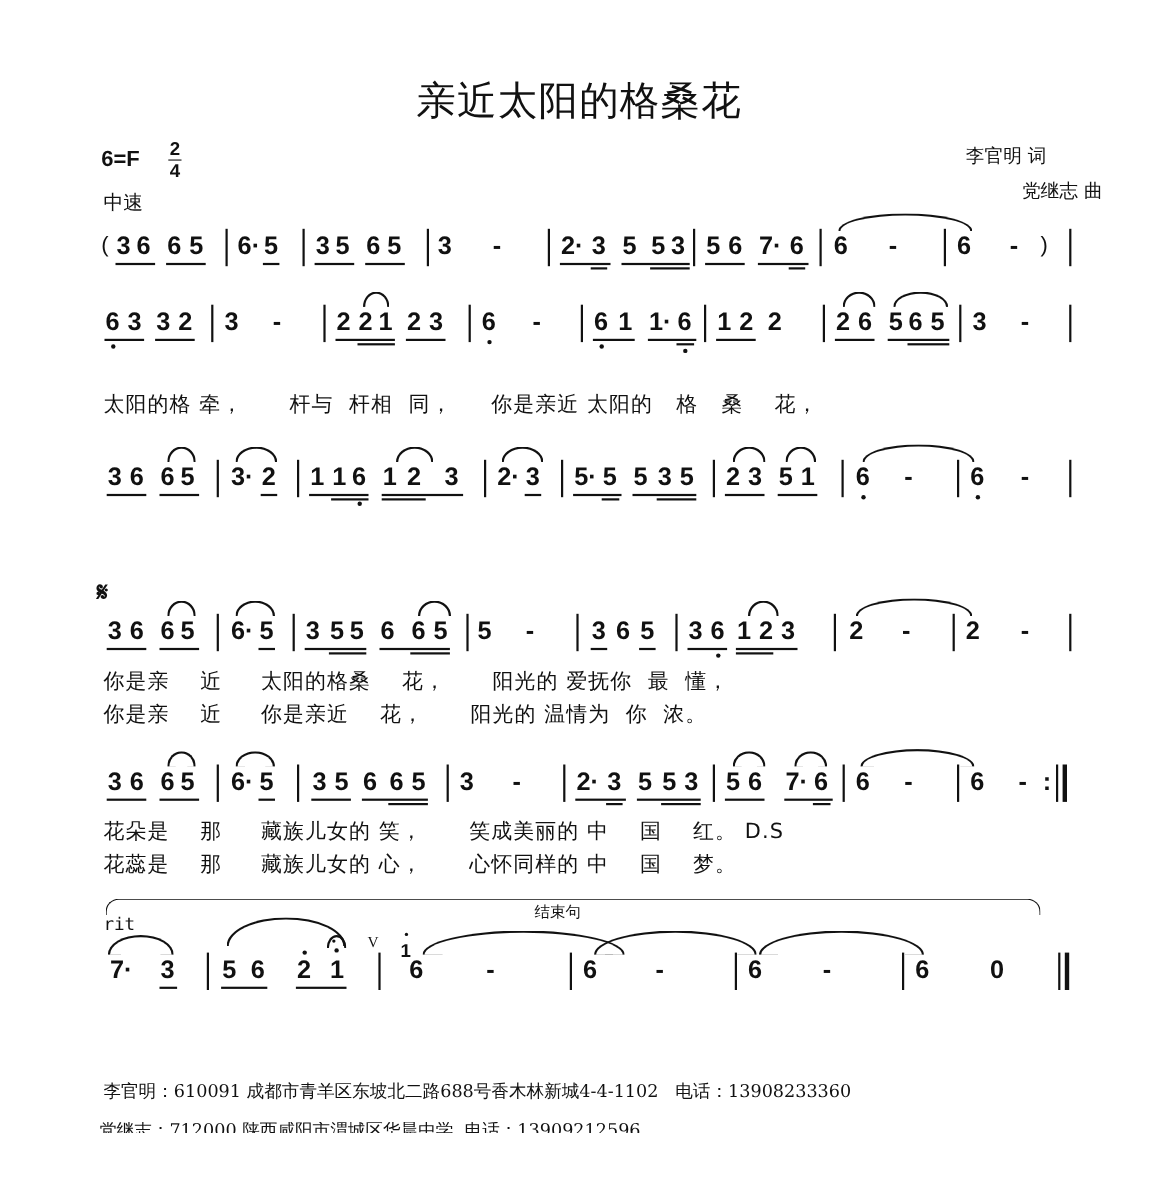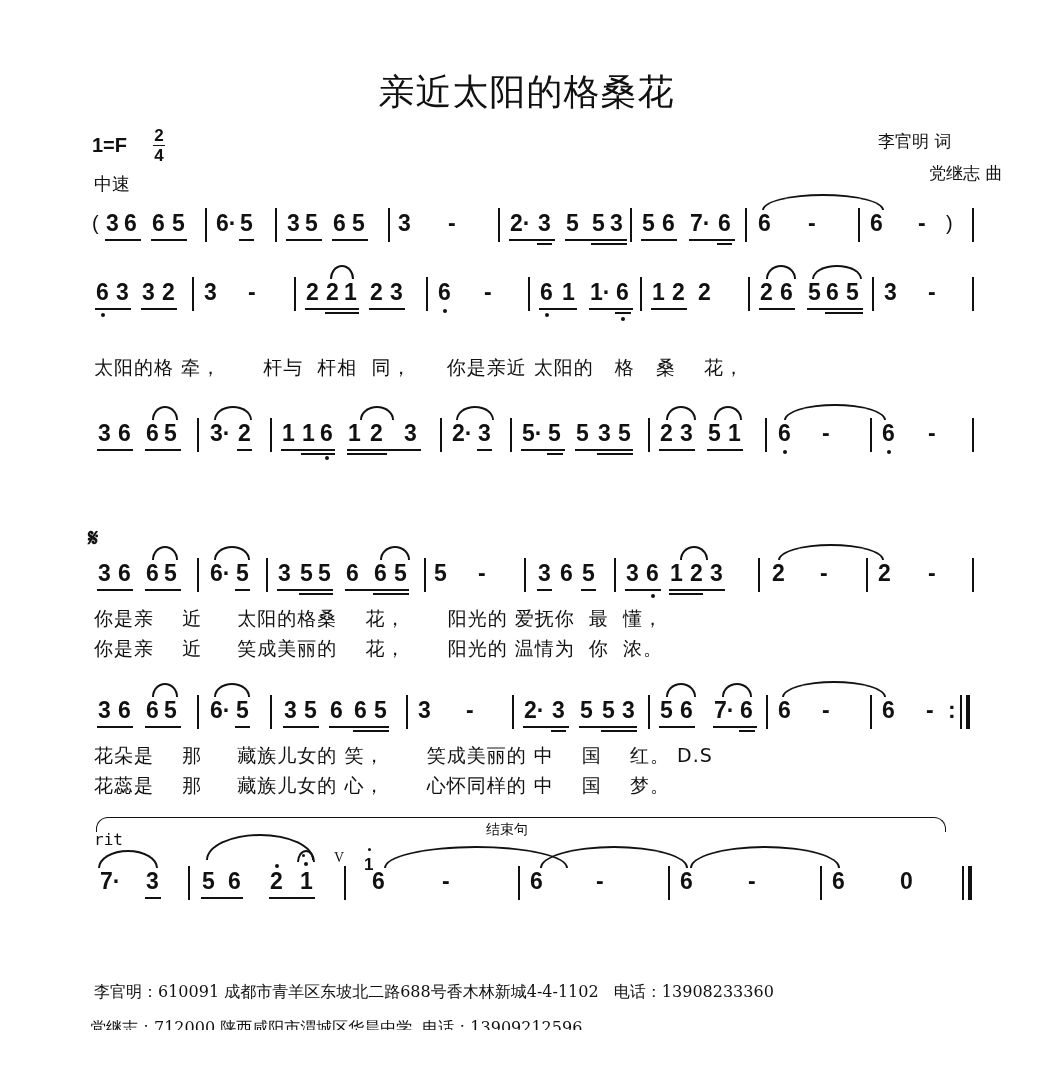--- a/index.html
+++ b/index.html
@@ -19,21 +19,21 @@
   .arc { position:absolute; border:2px solid #111; border-bottom:none; border-left-color:#111; border-radius:50% 50% 0 0 / 100% 100% 0 0; }
   .lyric { position:absolute; font-size:19px; letter-spacing:1px; white-space:pre; font-family:"DejaVu Sans", sans-serif; }
   .small { font-size:14px; }
   .footer { font-size:16px; font-family:"DejaVu Serif", serif; white-space:pre; }
 </style>
 </head>
 <body>
 
 <div class="abs title">亲近太阳的格桑花</div>
 
-<div class="abs key" style="left:92px;top:134px;">1=F</div>
+<div class="abs key" style="left:92px;top:134px;">6=F</div>
 <div class="abs frac" style="left:153px;top:127px;">
   <div>2</div>
   <div class="line"></div>
   <div>4</div>
 </div>
 <div class="abs meta" style="left:94px;top:172px;">中速</div>
 <div class="abs credit" style="left:878px;top:130px;">李官明 词</div>
 <div class="abs credit" style="left:929px;top:162px;">党继志 曲</div>
 
 <div class="abs" style="left:0;top:208px;width:1053px;height:40px;">
@@ -255,21 +255,21 @@
     <div class="ul" style="left:669px;top:35px;width:34px;"></div>
   <div class="bar" style="left:758px;top:0;"></div>
   <span class="note" style="left:772px;">2</span>
     <span class="note" style="left:820px;">-</span>
   <div class="arc" style="left:778px;top:-14px;width:102px;height:14px;"></div>
   <div class="bar" style="left:866px;top:0;"></div>
   <span class="note" style="left:878px;">2</span>
     <span class="note" style="left:928px;">-</span>
   <div class="bar" style="left:972px;top:0;"></div>
   <div class="lyric" style="left:94px;top:48px;">你是亲    近     太阳的格桑    花，      阳光的 爱抚你  最  懂，</div>
-  <div class="lyric" style="left:94px;top:78px;">你是亲    近     笑成美丽的    花，      阳光的 温情为  你  浓。</div>
+  <div class="lyric" style="left:94px;top:78px;">你是亲    近     你是亲近    花，      阳光的 温情为  你  浓。</div>
 </div>
 
 <div class="abs" style="left:0;top:695px;width:1053px;height:100px;">
   <span class="note" style="left:98px;">3</span>
     <span class="note" style="left:118px;">6</span>
   <span class="note" style="left:146px;">6</span>
     <span class="note" style="left:164px;">5</span>
   <div class="arc" style="left:152px;top:-12px;width:22px;height:12px;"></div>
   <div class="ul" style="left:97px;top:31px;width:36px;"></div>
     <div class="ul" style="left:145px;top:31px;width:36px;"></div>

